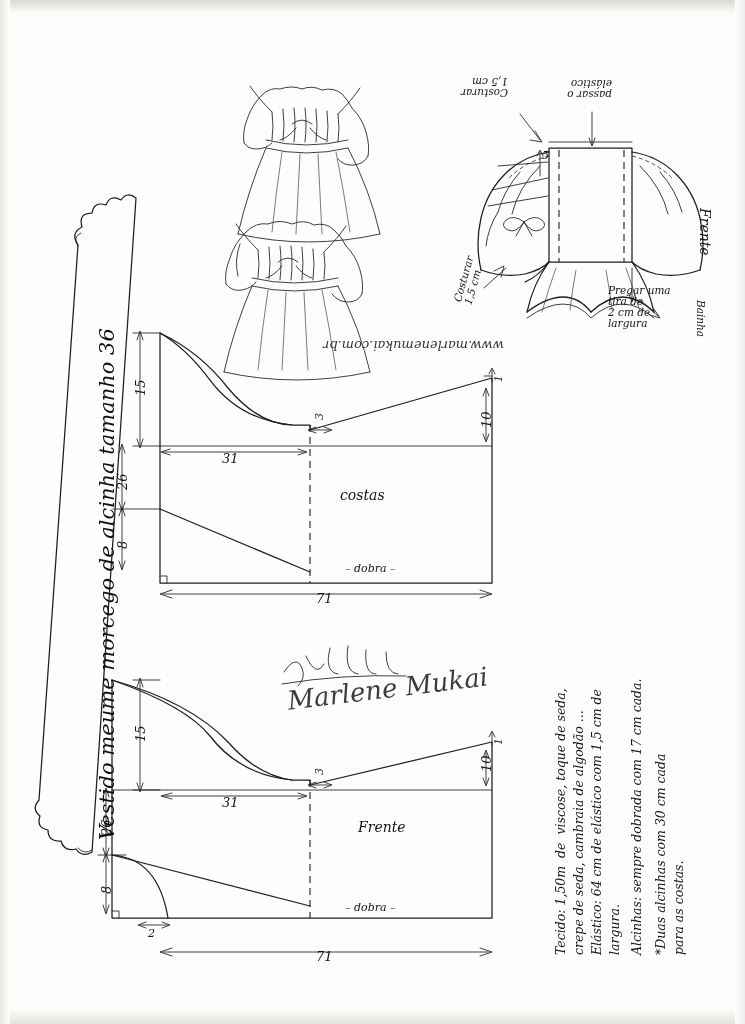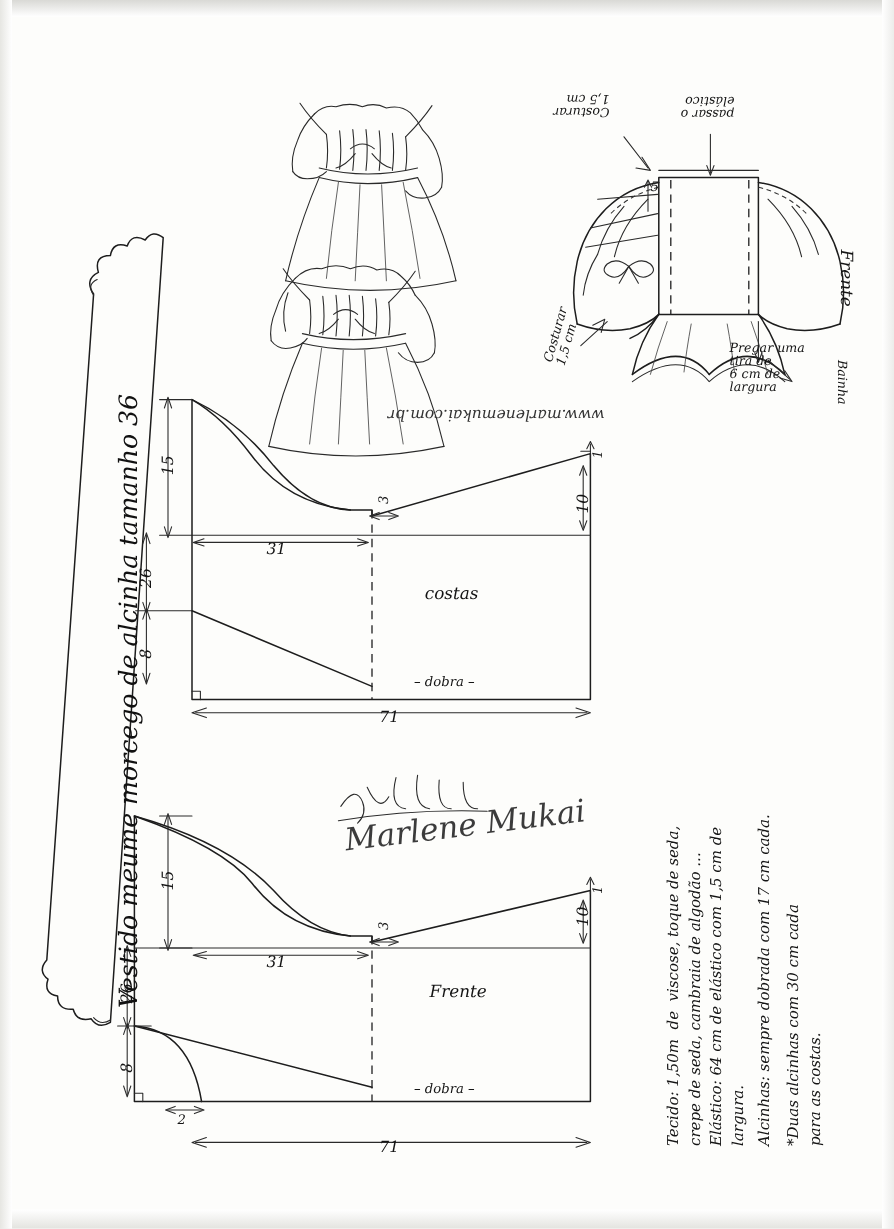--- a/index.html
+++ b/index.html
@@ -419,24 +419,24 @@
 1,5 cm</div>
 
   <div class="txt dim-sm" style="left:542px; top:150px;">5</div>
 
   <div class="txt label rot270" style="left:712px; top:208px;">Frente</div>
 
   <div class="txt tiny rot270" style="left:706px; top:300px;">Bainha</div>
 
   <div class="txt tiny" style="left:608px; top:285px;">Pregar uma
 tira de
-6 cm de
+2 cm de
 largura</div>
 
-  <div class="txt label" style="left:354px; top:488px;font-style:italic;">costas</div>
+  <div class="txt label" style="left:340px; top:488px;font-style:italic;">costas</div>
   <div class="txt dim-sm" style="left:345px; top:563px;">– dobra –</div>
 
   <div class="txt dim rot90" style="left:134px; top:396px;">15</div>
   <div class="txt dim rot90" style="left:116px; top:490px;">26</div>
   <div class="txt dim rot90" style="left:116px; top:549px;">8</div>
   <div class="txt dim" style="left:222px; top:452px;">31</div>
   <div class="txt dim-sm rot90" style="left:314px; top:420px;">3</div>
   <div class="txt dim rot90" style="left:480px; top:428px;">10</div>
   <div class="txt dim-sm rot90" style="left:493px; top:382px;">1</div>
   <div class="txt dim" style="left:316px; top:592px;">71</div>

